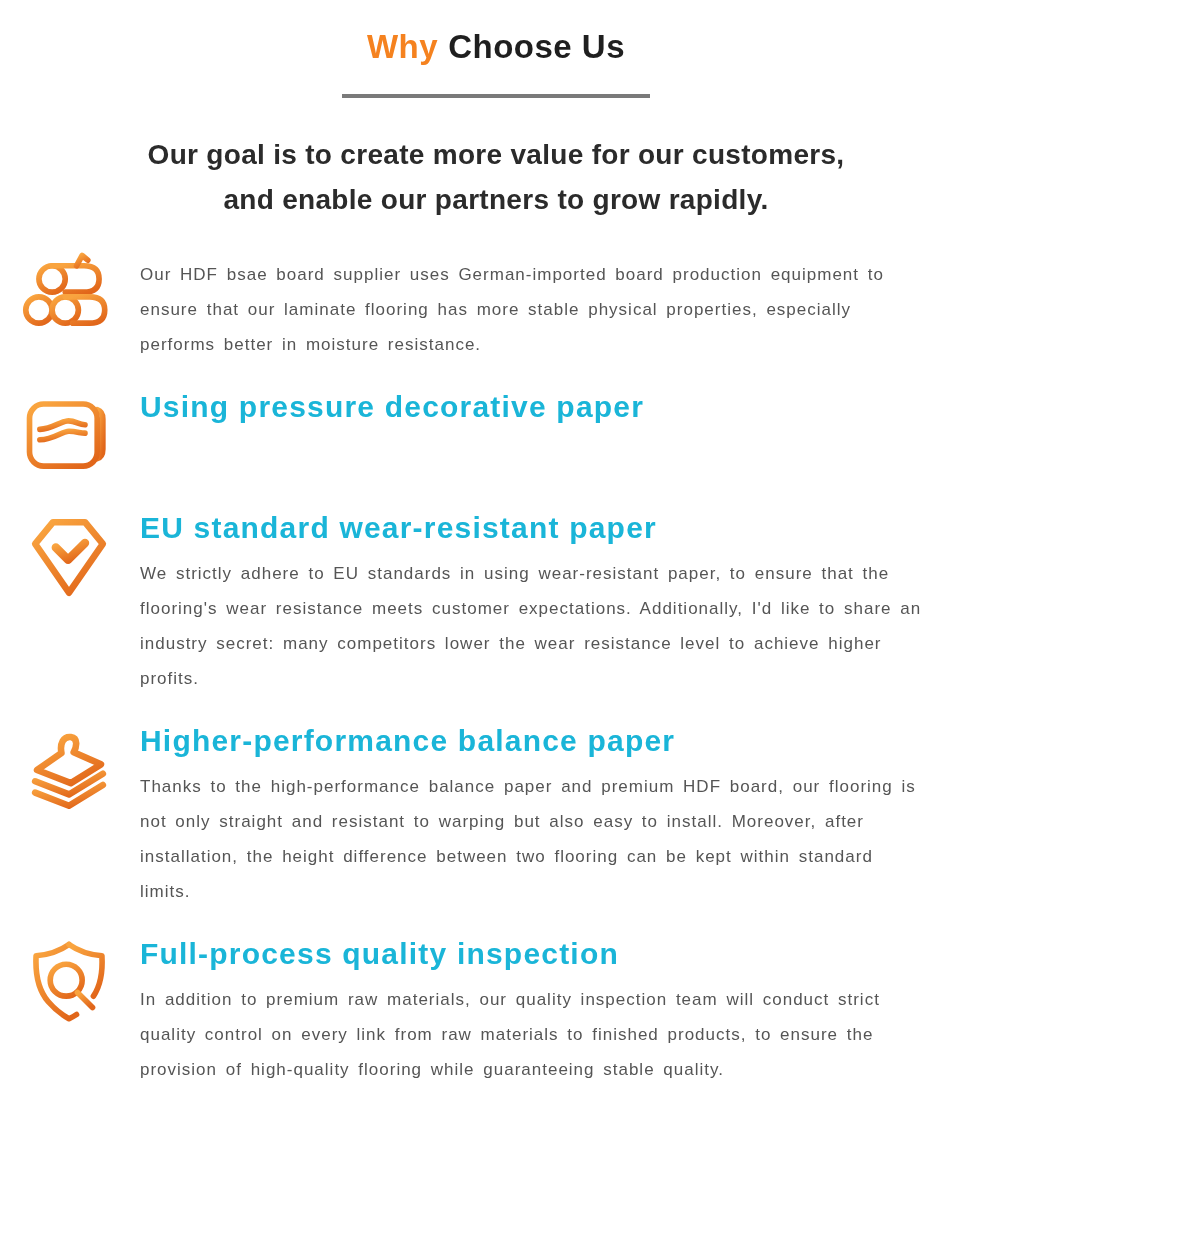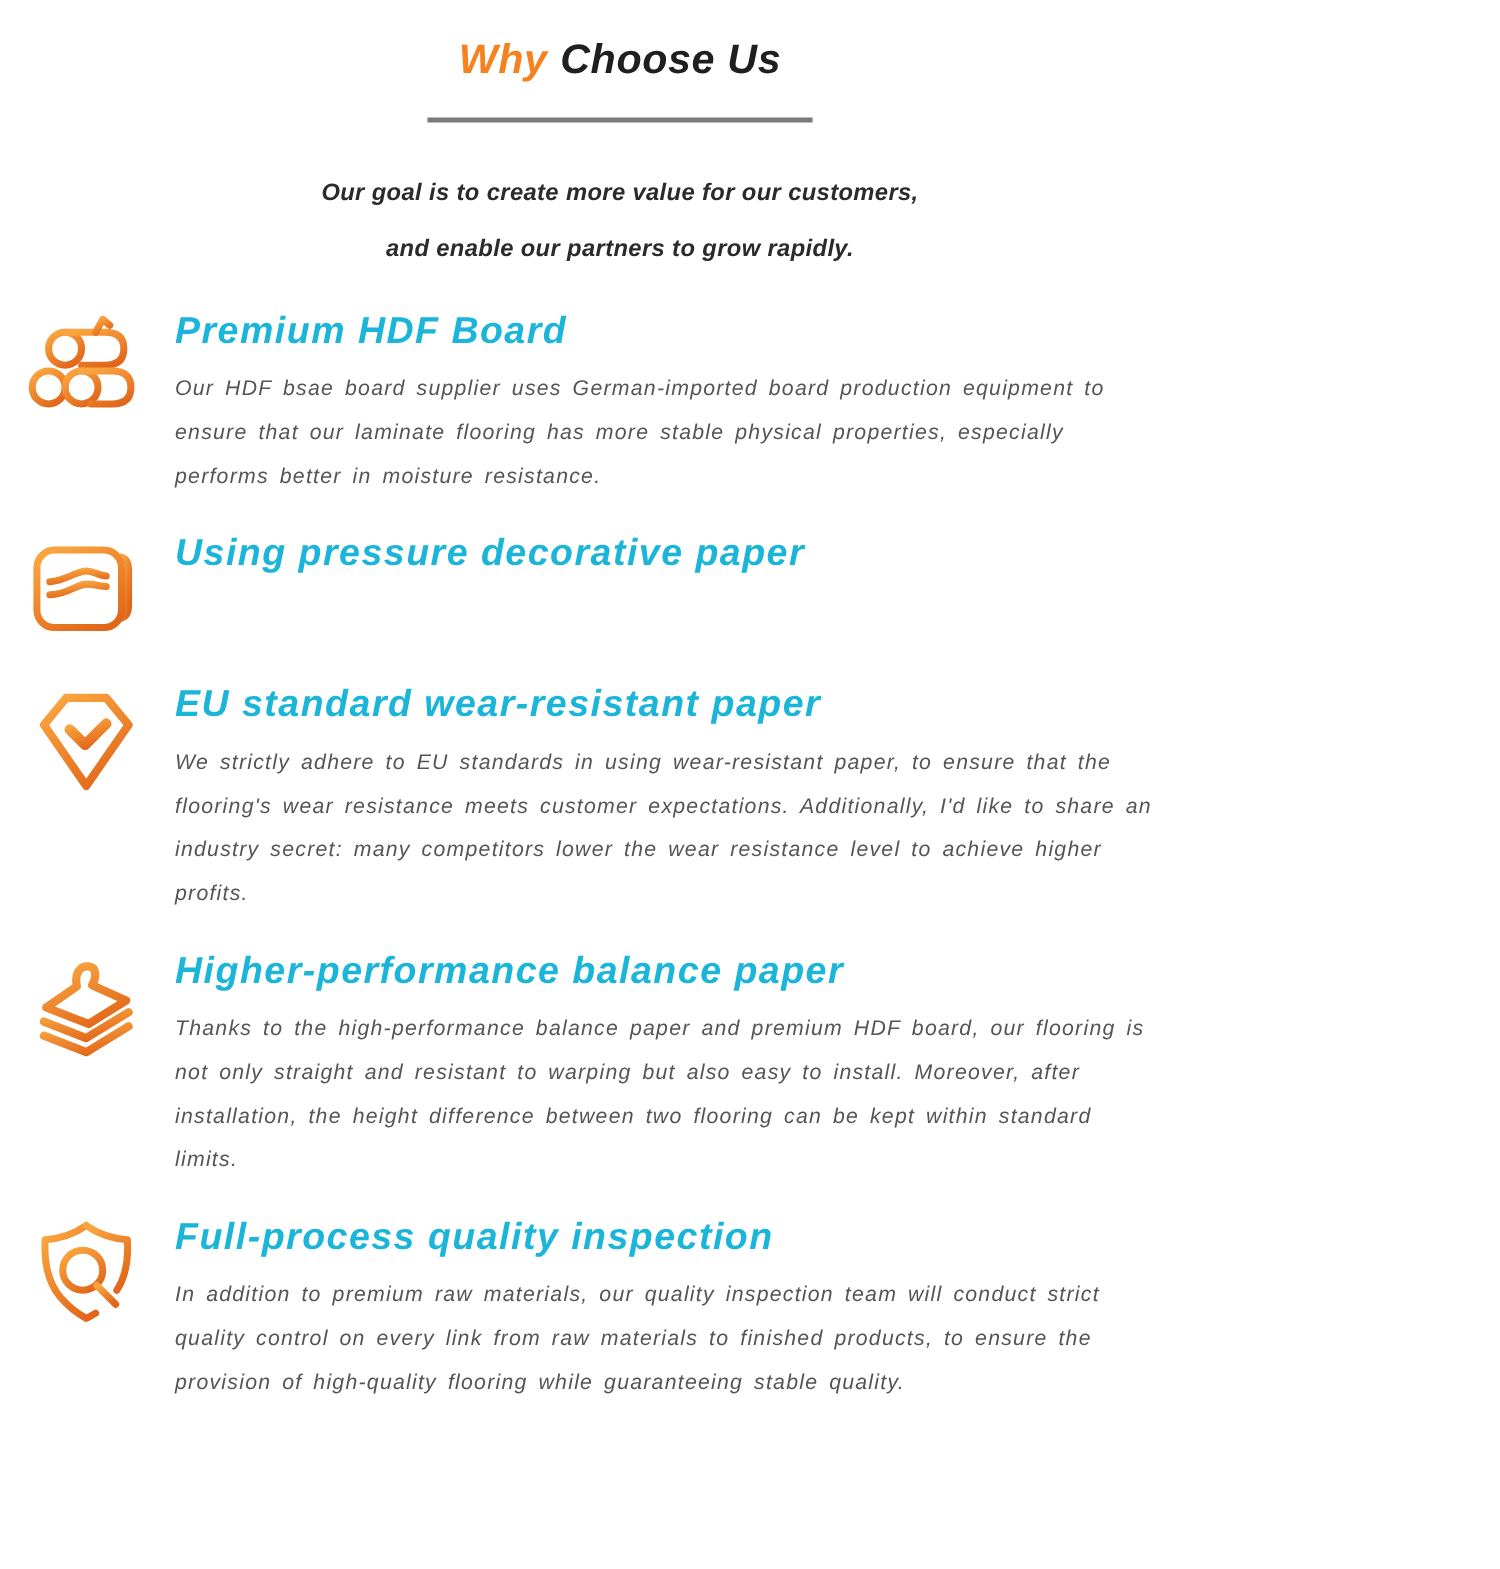--- a/index.html
+++ b/index.html
@@ -8,21 +8,20 @@
     background: #ffffff;
     font-family: "Liberation Sans", sans-serif;
   }
   .page {
     width: 992px;
     height: 1255px;
     background: #ffffff;
     box-sizing: border-box;
     padding-top: 26px;
     overflow: hidden;
-    font-style: italic;
   }
   .title {
     text-align: center;
     font-size: 33px;
     font-weight: bold;
     line-height: 42px;
     color: #1f1f1f;
     letter-spacing: 0.5px;
   }
   .title .accent {
@@ -31,21 +30,21 @@
   }
   .divider {
     width: 308px;
     height: 4px;
     background: #7a7a7a;
     margin: 26px auto 0 auto;
   }
   .subtitle {
     margin-top: 34px;
     text-align: center;
-    font-size: 19px;
+    font-size: 28px;
     font-weight: bold;
     color: #2b2b2b;
     line-height: 45px;
     letter-spacing: 0.3px;
   }
   .features {
     margin-top: 25px;
     padding-left: 22px;
     padding-right: 60px;
   }
@@ -120,21 +119,20 @@
             <path d="M65,40 h2"></path>
             <circle cx="18" cy="67" r="14"></circle>
             <circle cx="46" cy="67" r="14"></circle>
             <path d="M46,53 H72 Q88,53 88,67 Q88,81 72,81 H54"></path>
             <path d="M63,62 H77"></path>
             <path d="M67,74 H73"></path>
           </g>
         </svg>
       </div>
       <div class="feature-content">
-        <h3 class="feature-heading">Premium HDF Board</h3>
         <p class="feature-body">Our HDF bsae board supplier uses German-imported board production equipment to ensure that our laminate flooring has more stable physical properties, especially performs better in moisture resistance.</p>
       </div>
     </div>
 
     <div class="feature">
       <div class="icon-wrap">
         <svg viewBox="0 0 100 100" fill="none">
           <defs>
             <linearGradient id="grad2" x1="20%" y1="0%" x2="80%" y2="100%">
               <stop offset="0%" stop-color="#F9A43F"></stop>

